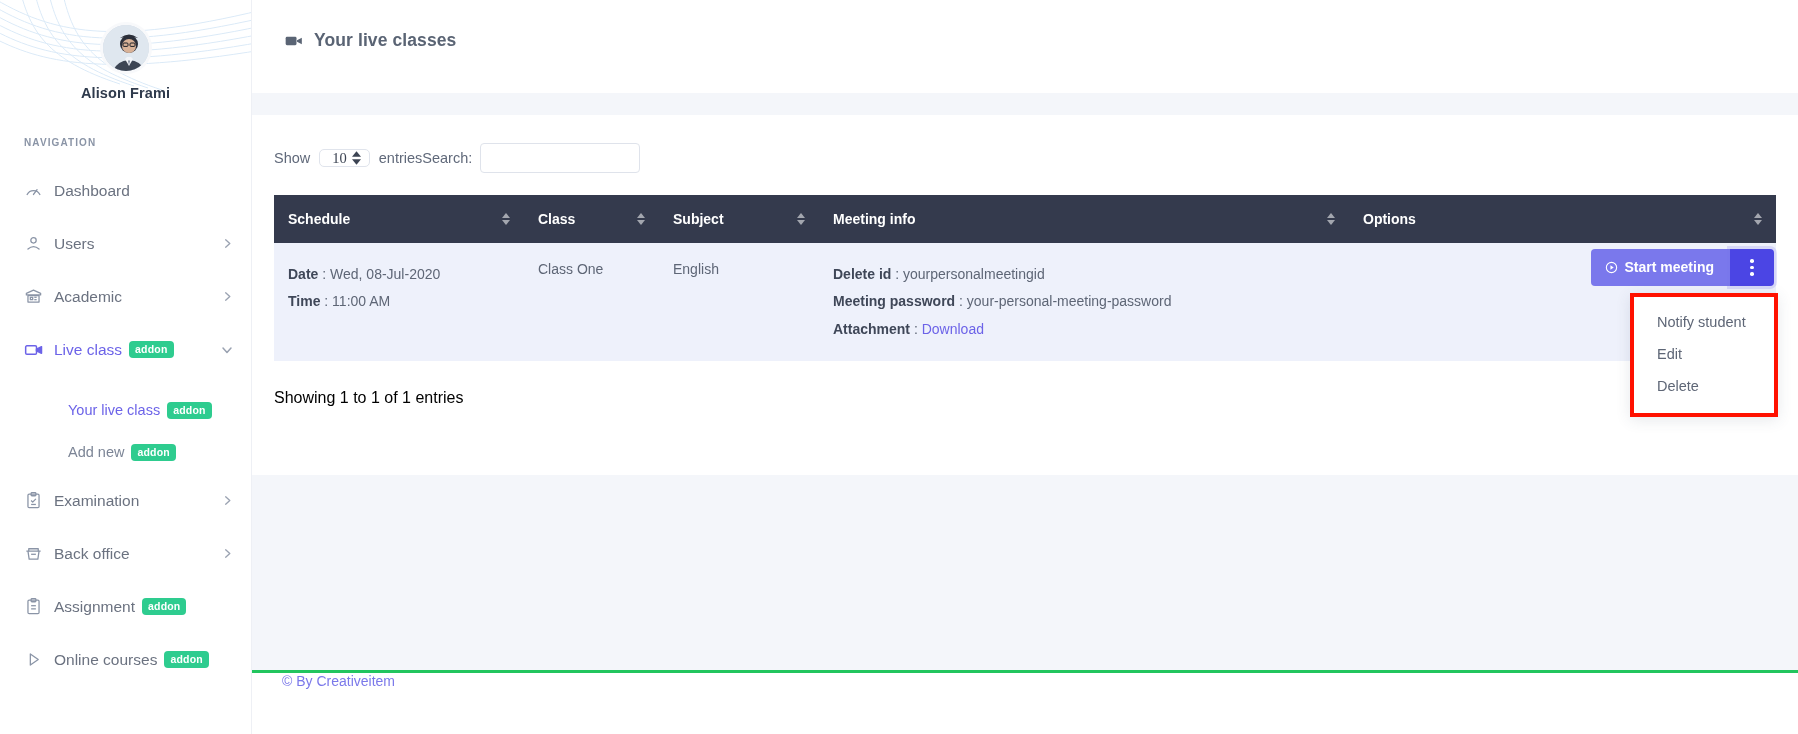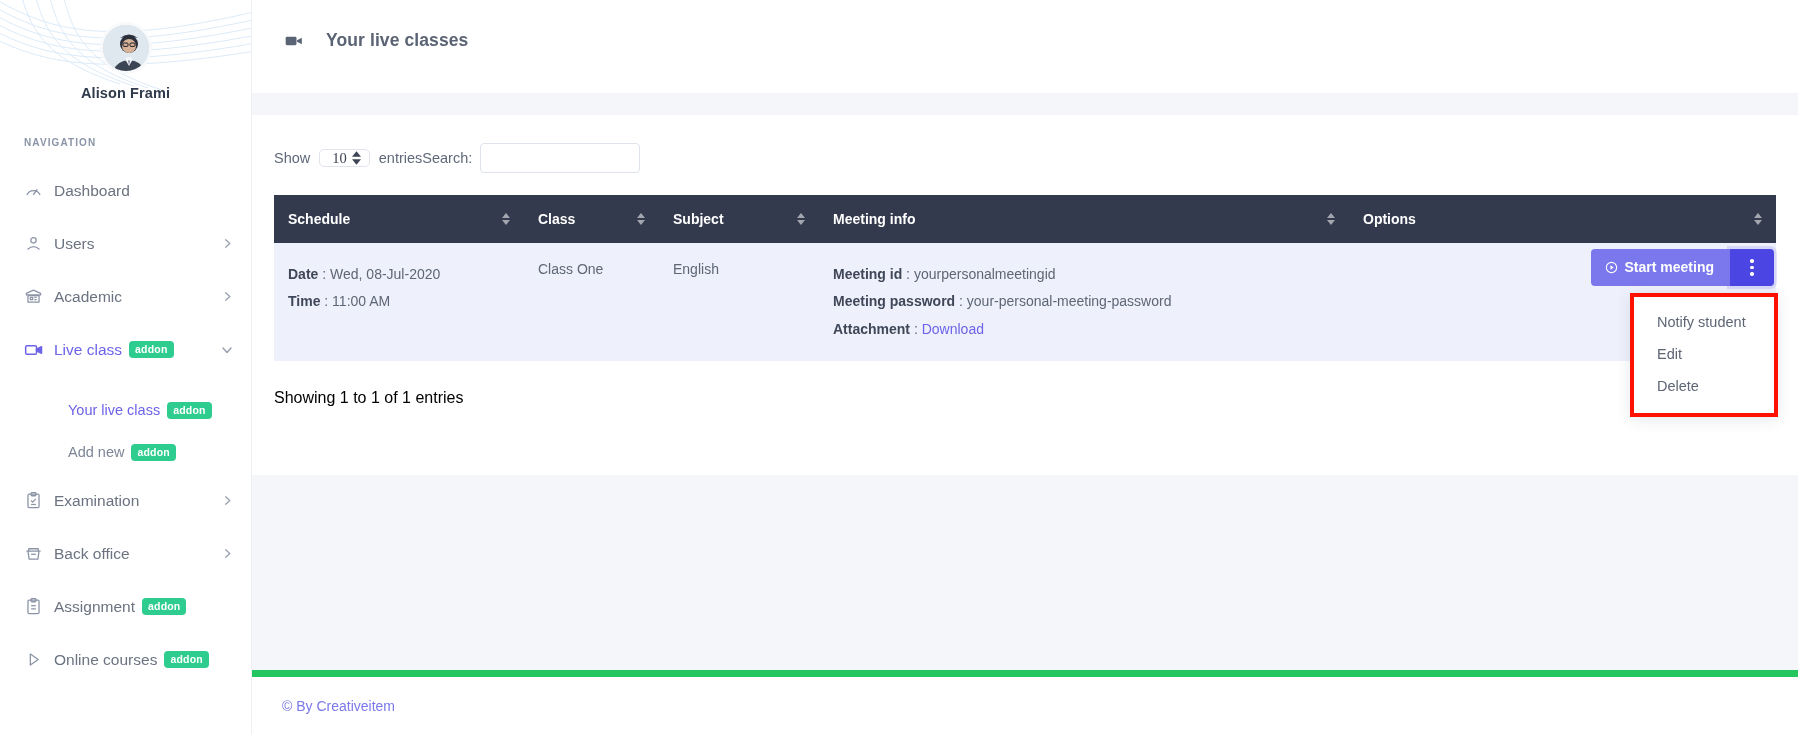--- a/index.html
+++ b/index.html
@@ -79,21 +79,21 @@
     flex: 1; height: 734px; position: relative;
     background: #f4f6fa;
     overflow: hidden;
   }
   .page-head {
     background: #fff;
     margin: 0 0 0 0;
     padding: 30px 0 30px 32px;
     height: 93px;
   }
-  .page-head-inner { display: flex; align-items: center; gap: 22px; }
+  .page-head-inner { display: flex; align-items: center; gap: 10px; }
   .page-title {
     font-size: 17.5px; font-weight: bold; color: #5a6474; letter-spacing: .1px;
   }
   .cam-icon { color: #5a6474; display: flex; align-items: center; }
 
   .card {
     background: #fff;
     margin: 22px 0 0 0;
     padding: 0 0 28px 0;
     min-height: 360px;
@@ -201,22 +201,22 @@
     background: #7a78ec; color: #fff;
     font-size: 13.5px;
     display: flex; align-items: center; justify-content: center;
     cursor: pointer;
   }
   .page-next { color: #8c93a3; font-size: 14px; cursor: pointer; padding: 0 4px; }
 
   .footer {
     position: absolute; left: 0; right: 0; bottom: 0;
     height: 64px; background: #fff;
-    border-top: 7px solid #22c55e;
-    display: flex; align-items: center;
+    border-top: 3px solid #22c55e;
+    display: flex; 
     padding-left: 30px;
   }
   .footer-txt { font-size: 14px; color: #7b79ea; }
 </style>
 </head>
 <body>
 
 <div class="app">
 
   <aside class="sidebar">
@@ -494,21 +494,21 @@
               </div>
             </td>
             <td>
               <span>Class One</span>
             </td>
             <td>
               <span>English</span>
             </td>
             <td>
               <div class="cell-line">
-                <b>Meeting id</b><span> : </span><span>yourpersonalmeetingid</span>
+                <b>Delete id</b><span> : </span><span>yourpersonalmeetingid</span>
               </div>
               <div class="cell-line">
                 <b>Meeting password</b><span> : </span><span>your-personal-meeting-password</span>
               </div>
               <div class="cell-line">
                 <b>Attachment</b><span> : </span><a class="link" href="#">Download</a>
               </div>
             </td>
             <td class="options-cell">
               <div class="btn-group">

